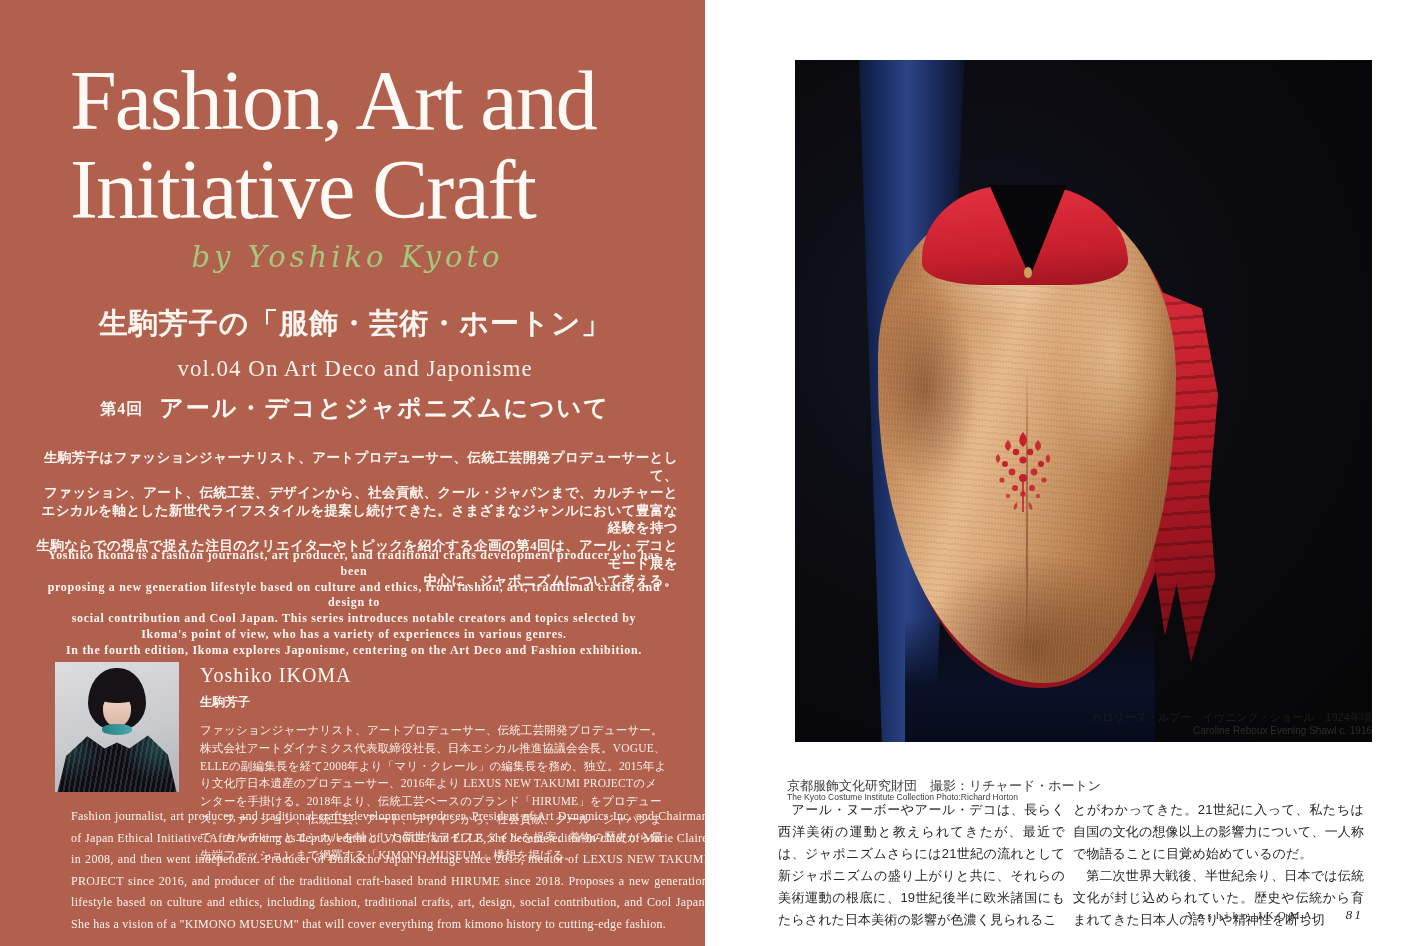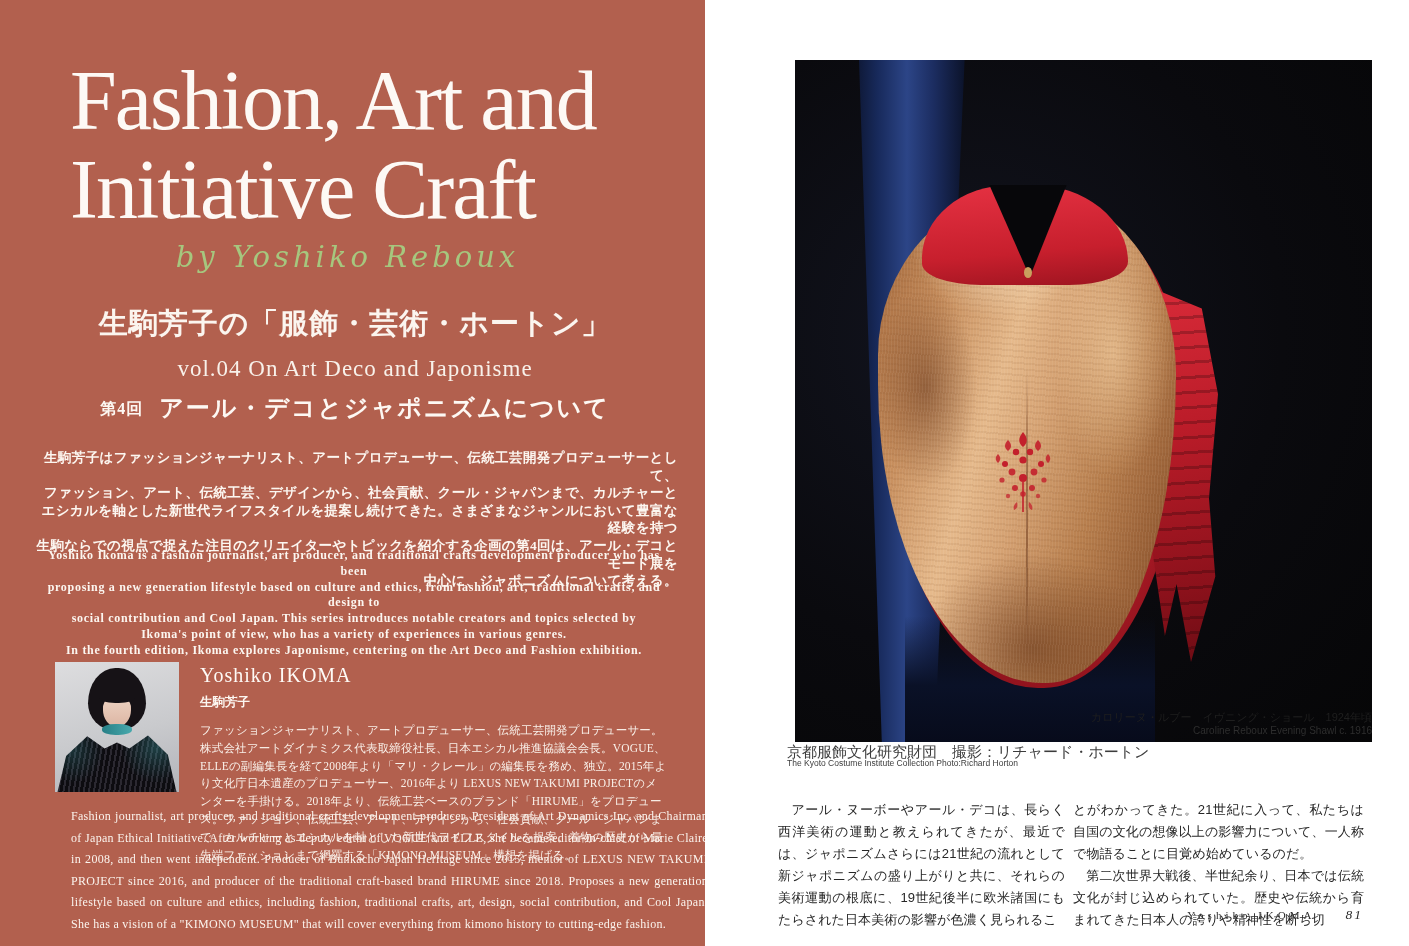--- a/index.html
+++ b/index.html
@@ -134,21 +134,21 @@
     background:#07070a; clip-path:polygon(8% 0,92% 0,52% 100%);
   }
   .collar-button { position:absolute; left:146px; top:82px; width:8px; height:11px;
     background:#caa05e; border-radius:50%; }
   .motif { position:absolute; left:112px; top:245px; width:66px; height:85px; }
   
   .caption-credit {
     position:absolute; left:82px; top:747px;
     font-family:"Liberation Sans", sans-serif; font-size:8.5px; line-height:10.5px; color:#3c3c3c;
   }
-  .caption-credit .jp { font-size:15px; }
+  .caption-credit .jp { font-size:13px;margin-top:34px; }
   .caption-work {
     position:absolute; right:37px; top:710px; text-align:right;
     font-family:"Liberation Sans", sans-serif; color:#1f1f1f;
   }
   .caption-work .jp { font-size:11px; line-height:14px; }
   .caption-work .en { font-size:10px; line-height:13px; color:#2e2e2e; }
   .body-col {
     position:absolute; top:799px;
     font-family:"Liberation Sans", sans-serif; font-size:13px; line-height:22px;
     color:#262626; text-align:justify; white-space:pre-line; letter-spacing:.1px;
@@ -163,21 +163,21 @@
   .footer-pagenum { font-size:13.5px; font-style:italic; margin-left:30px; letter-spacing:2px; }
 </style>
 </head>
 <body>
 
 <div class="spread">
 
   <section class="left-page">
     <h1 class="main-title"><span>Fashion, Art and</span><br><span>Initiative Craft</span></h1>
 
-    <div class="byline-script">by  Yoshiko Reboux</div>
+    <div class="byline-script">by  Yoshiko Kyoto</div>
 
     <div class="series-title">生駒芳子の「服飾・芸術・ホートン」</div>
 
     <div class="volume-line">vol.04  On Art Deco and Japonisme</div>
 
     <div class="episode-line">
       <span class="episode-label">第4回</span><span class="episode-title">アール・デコとジャポニズムについて</span>
     </div>
 
     <div class="intro-jp">生駒芳子はファッションジャーナリスト、アートプロデューサー、伝統工芸開発プロデューサーとして、

